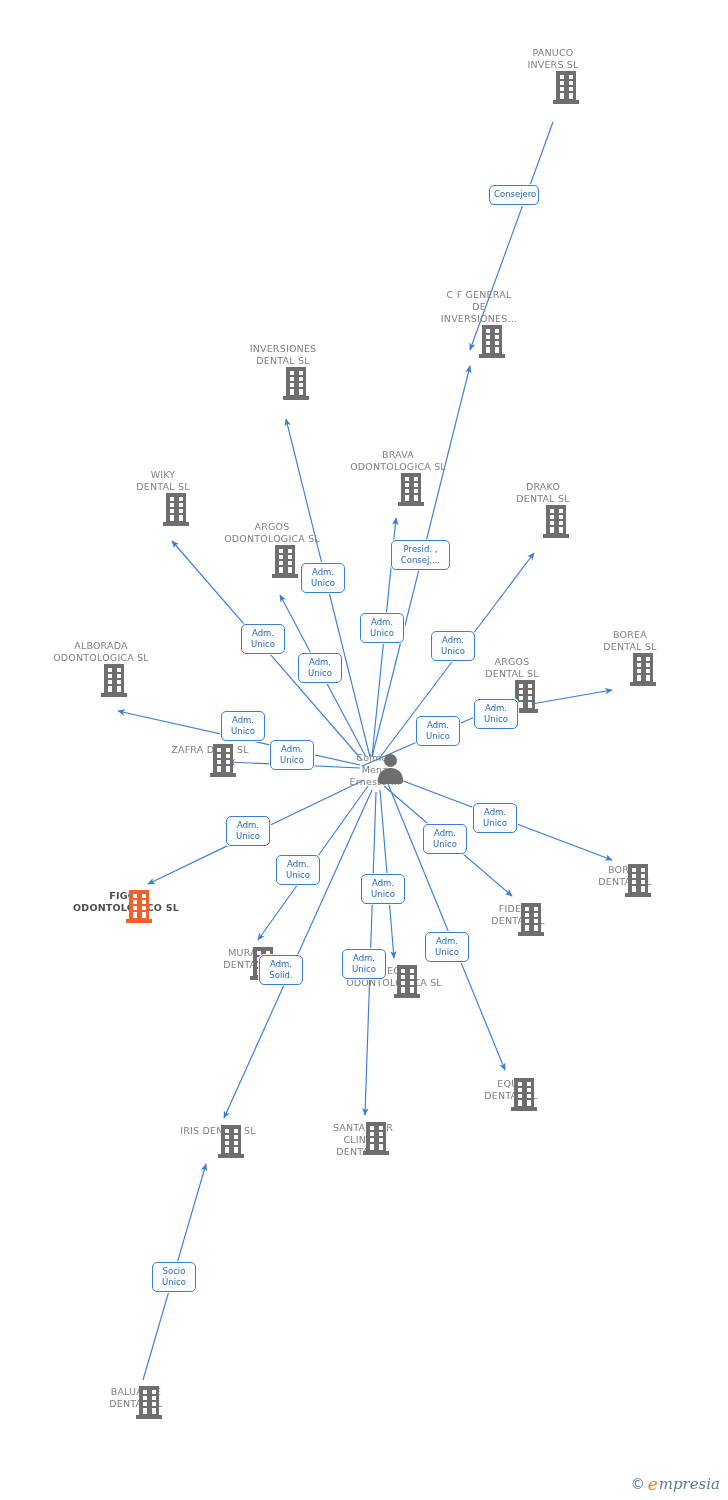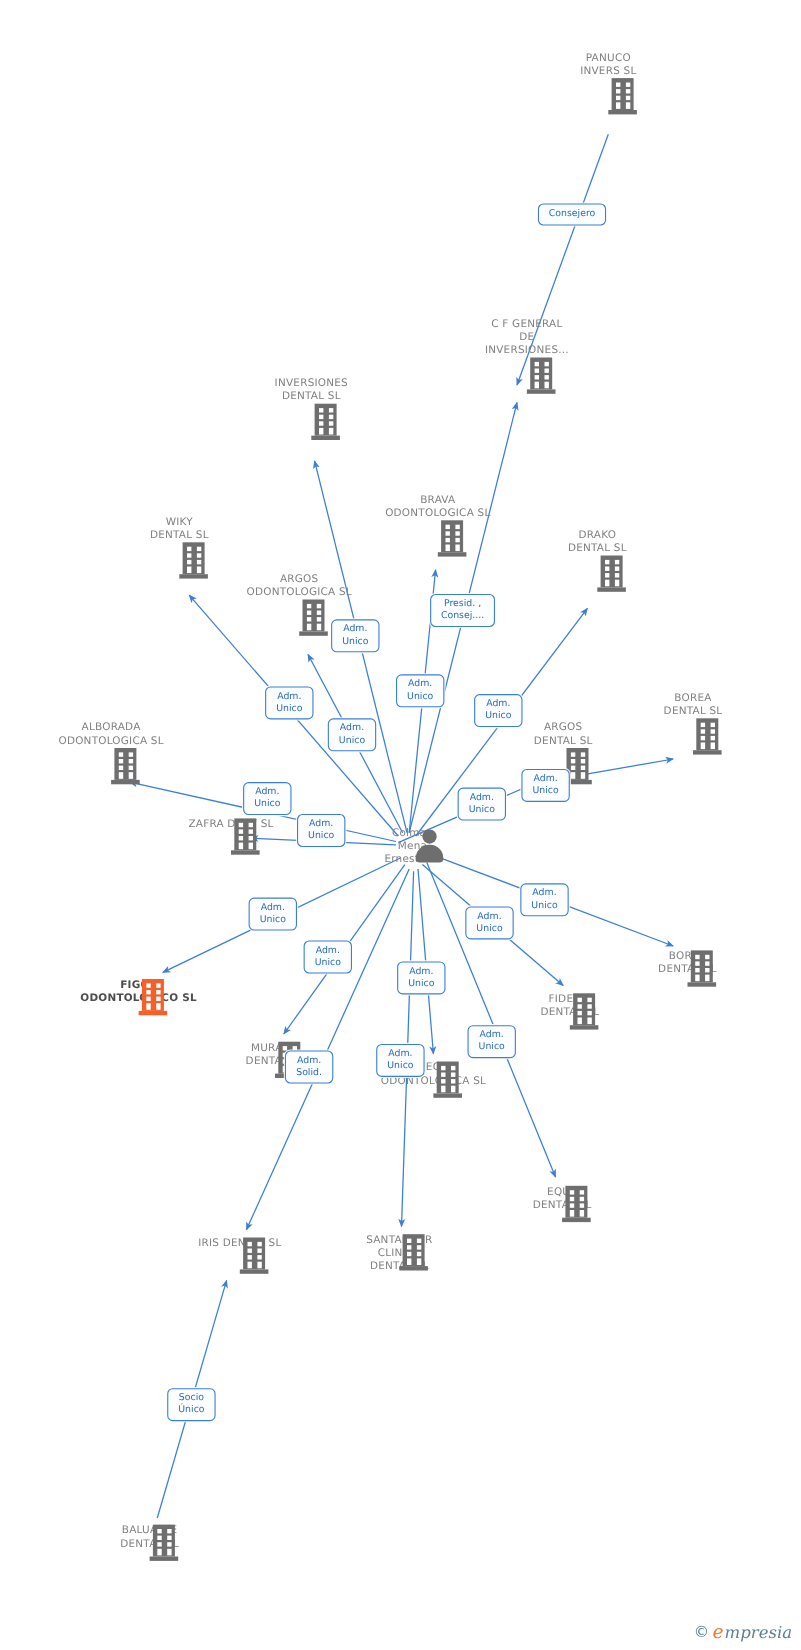--- a/index.html
+++ b/index.html
@@ -121,21 +121,21 @@
       <div class="node" style="left: 103px; top: 469px; width: 120px;">
         <div class="cap">WIKY
 DENTAL SL</div>
         <div class="ico"><span class="bld"><i class="body"></i><i class="base"></i><i class="w" style="left:6.5px;top:4px"></i><i class="w" style="left:6.5px;top:10px"></i><i class="w" style="left:6.5px;top:16px"></i><i class="w" style="left:15.5px;top:4px"></i><i class="w" style="left:15.5px;top:10px"></i><i class="w" style="left:15.5px;top:16px"></i><i class="w" style="left:6.5px;top:22px;width:4px;height:6px"></i><i class="w" style="left:15.5px;top:22px;width:4px;height:6px"></i></span></div>
       </div>
       <div class="node" style="left: 212px; top: 521px; width: 120px;">
         <div class="cap">ARGOS
 ODONTOLOGICA SL</div>
         <div class="ico"><span class="bld"><i class="body"></i><i class="base"></i><i class="w" style="left:6.5px;top:4px"></i><i class="w" style="left:6.5px;top:10px"></i><i class="w" style="left:6.5px;top:16px"></i><i class="w" style="left:15.5px;top:4px"></i><i class="w" style="left:15.5px;top:10px"></i><i class="w" style="left:15.5px;top:16px"></i><i class="w" style="left:6.5px;top:22px;width:4px;height:6px"></i><i class="w" style="left:15.5px;top:22px;width:4px;height:6px"></i></span></div>
       </div>
-      <div class="node" style="left: 41px; top: 656px; width: 120px;">
+      <div class="node" style="left: 41px; top: 640px; width: 120px;">
         <div class="cap">ALBORADA
 ODONTOLOGICA SL</div>
         <div class="ico"><span class="bld"><i class="body"></i><i class="base"></i><i class="w" style="left:6.5px;top:4px"></i><i class="w" style="left:6.5px;top:10px"></i><i class="w" style="left:6.5px;top:16px"></i><i class="w" style="left:15.5px;top:4px"></i><i class="w" style="left:15.5px;top:10px"></i><i class="w" style="left:15.5px;top:16px"></i><i class="w" style="left:6.5px;top:22px;width:4px;height:6px"></i><i class="w" style="left:15.5px;top:22px;width:4px;height:6px"></i></span></div>
       </div>
       <div class="node" style="left: 570px; top: 629px; width: 120px;">
         <div class="cap">BOREA
 DENTAL SL</div>
         <div class="ico"><span class="bld"><i class="body"></i><i class="base"></i><i class="w" style="left:6.5px;top:4px"></i><i class="w" style="left:6.5px;top:10px"></i><i class="w" style="left:6.5px;top:16px"></i><i class="w" style="left:15.5px;top:4px"></i><i class="w" style="left:15.5px;top:10px"></i><i class="w" style="left:15.5px;top:16px"></i><i class="w" style="left:6.5px;top:22px;width:4px;height:6px"></i><i class="w" style="left:15.5px;top:22px;width:4px;height:6px"></i></span></div>
       </div>
       <div class="node" style="left: 452px; top: 656px; width: 120px;">
@@ -193,21 +193,21 @@
 DENTAL SL</div>
       </div>
       <div class="node" style="left: 315px; top: 752px; width: 120px;">
         <div class="ico"><span class="person"><span class="head"></span><span class="torso"></span></span></div>
         <div class="cap">Colman
 Mena
 Ernesto-...</div>
       </div>
     </div>
   <div id="rel-layer">
-      <div class="rel" style="left: 489px; top: 185px; width: 62px; min-height: 20px;">Consejero</div>
+      <div class="rel" style="left: 489px; top: 185px; width: 50px; min-height: 20px;">Consejero</div>
       <div class="rel" style="left: 391px; top: 540px; width: 59px; min-height: 28px;">Presid. ,
 Consej....</div>
       <div class="rel" style="left: 301px; top: 563px; width: 44px; min-height: 28px;">Adm.
 Unico</div>
       <div class="rel" style="left: 360px; top: 613px; width: 44px; min-height: 28px;">Adm.
 Unico</div>
       <div class="rel" style="left: 241px; top: 624px; width: 44px; min-height: 28px;">Adm.
 Unico</div>
       <div class="rel" style="left: 431px; top: 631px; width: 44px; min-height: 28px;">Adm.
 Unico</div>

